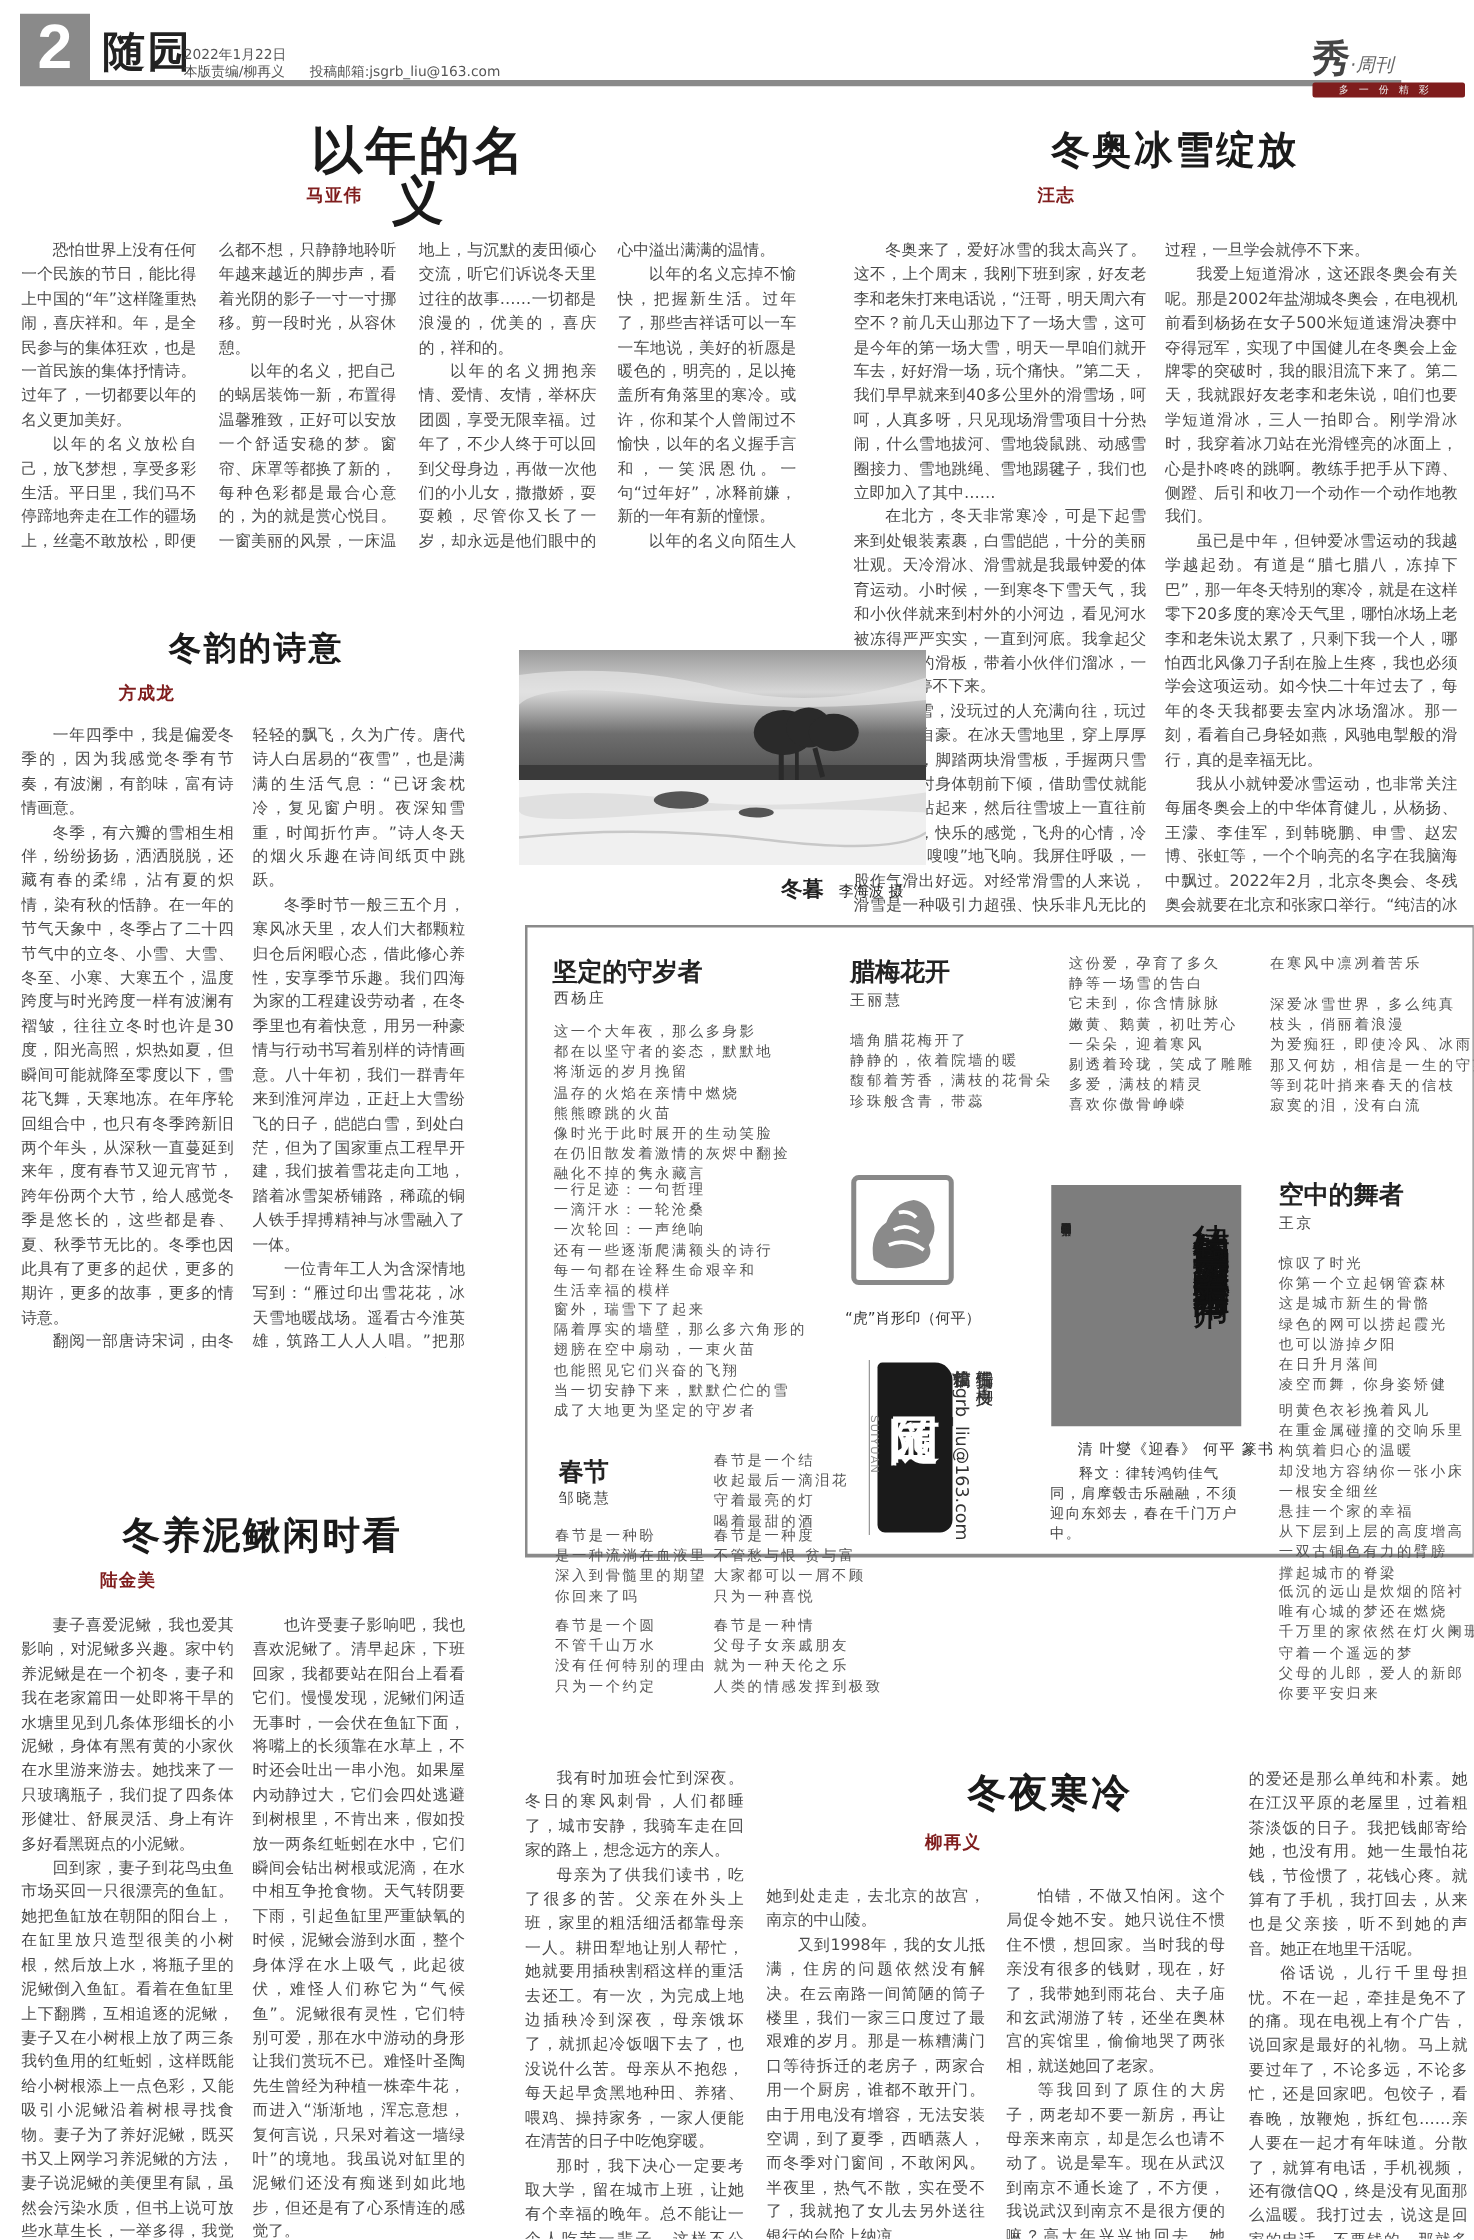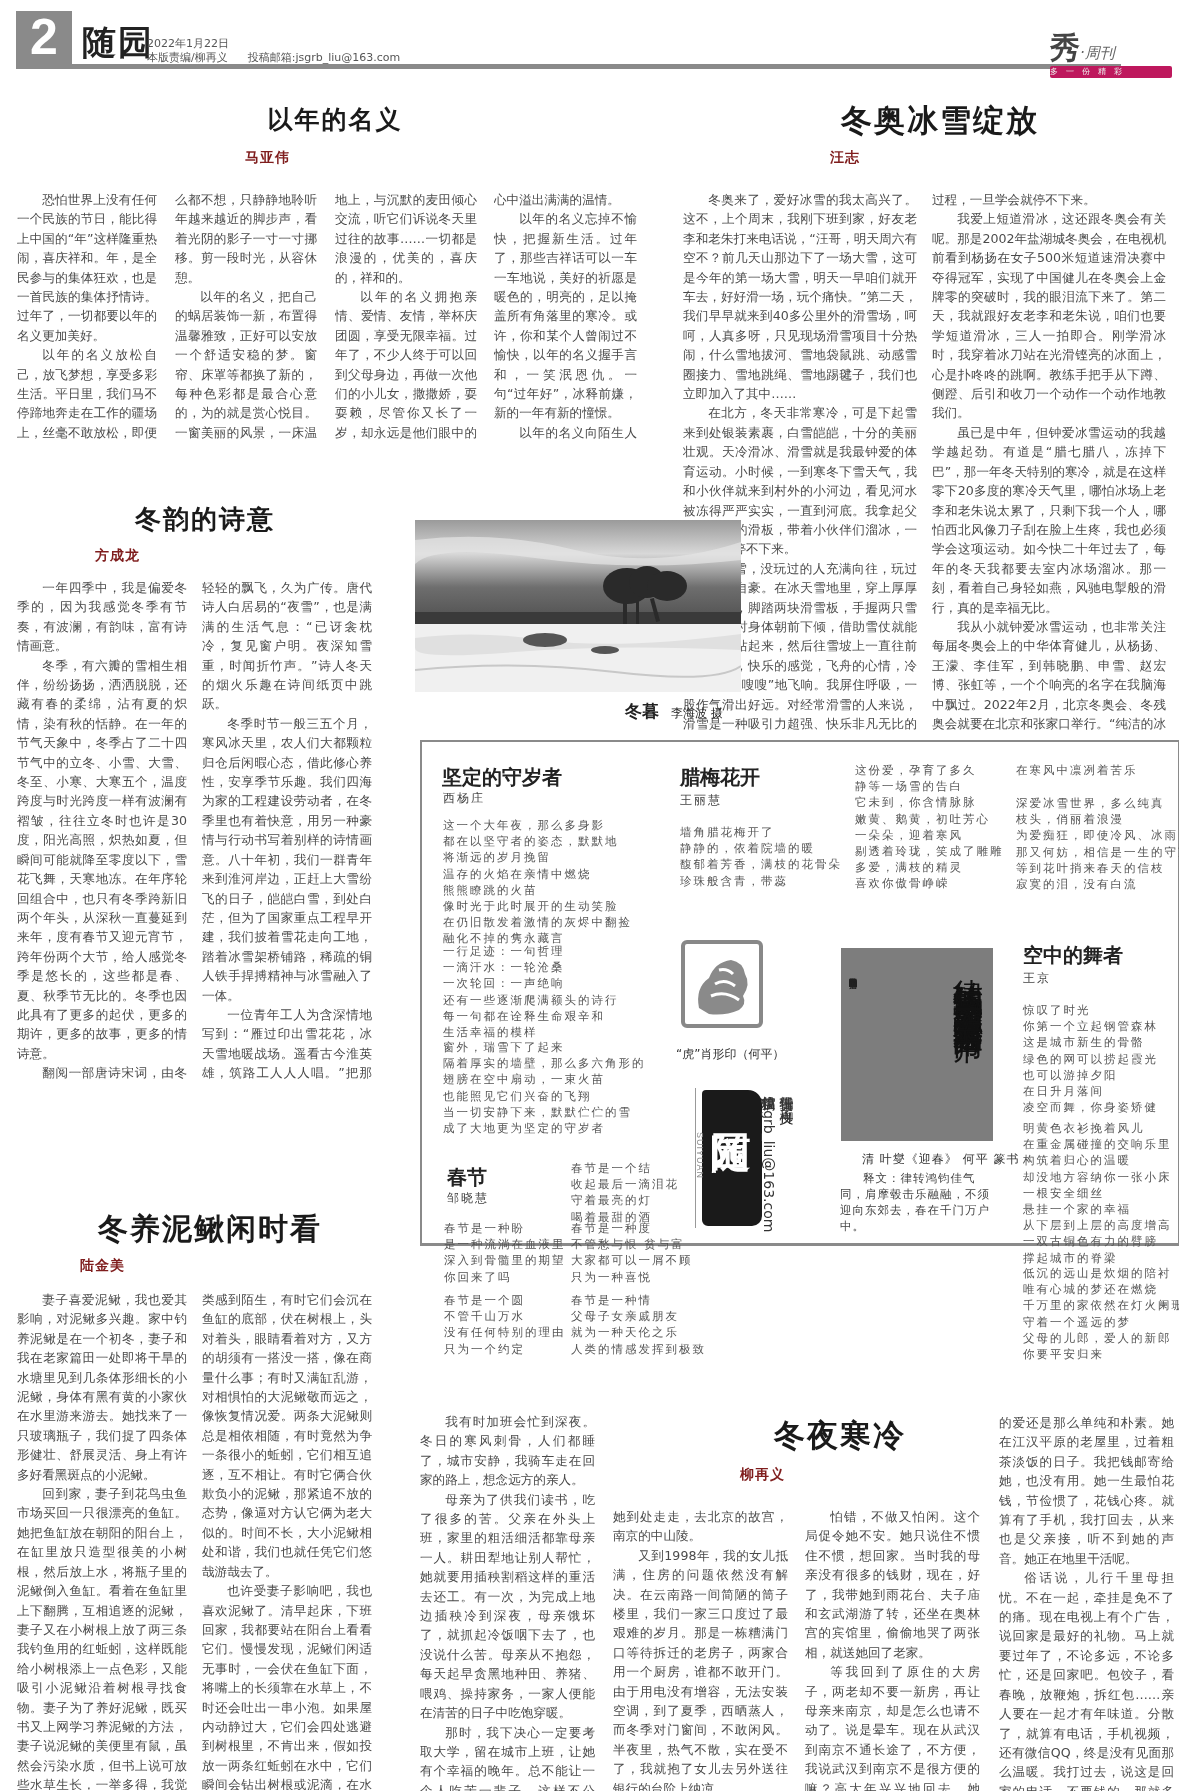--- a/index.html
+++ b/index.html
@@ -10,22 +10,22 @@
   
   .page-num { left: 16px; top: 11px; width: 56px; height: 53px; background: #8a8a8a; color: #fff;
     font: bold 50px/53px "Liberation Sans", sans-serif; text-align: center; }
   .section-name { left: 82px; top: 22px; font: bold 34px/40px "DejaVu Serif", serif; color: #222; letter-spacing: 2px; }
   .meta { left: 147px; top: 37px; font: 11px/14px "DejaVu Sans", sans-serif; color: #555; }
   .meta .row2 span { margin-right: 20px; }
   .top-rule { left: 16px; top: 64px; width: 1105px; height: 5px; background: #8a8a8a; }
   .logo { left: 1050px; top: 32px; width: 122px; height: 50px; }
   .logo-main { font: bold 30px/32px "DejaVu Serif", serif; color: #444; }
   .logo-sub { font: 15px/32px "DejaVu Sans", sans-serif; color: #666; font-style: italic; }
-  .logo-tag { position: absolute; left: 0; top: 34px; width: 122px; height: 12px; background: #be185d; color: #eee;
-    font: 8px/12px "DejaVu Sans", sans-serif; letter-spacing: 8px; border-radius: 2px; }
+  .logo-tag { position: absolute; left: 0; top: 34px; width: 122px; height: 12px; background: #7f1d1d; color: #eee;
+    font: 8px/12px "DejaVu Sans", sans-serif; letter-spacing: 8px; text-align: center; border-radius: 2px; }
 
   
   .headline { font-family: "DejaVu Serif", serif; font-weight: bold; color: #1a1a1a; text-align: center; letter-spacing: 2px; }
   .byline { font: bold 14px/18px "DejaVu Sans", sans-serif; color: #7f1d1d; text-align: left; letter-spacing: 1px; }
 
   
   .col { font: 12.6px/19.4px "DejaVu Sans", sans-serif; color: #4a4a4a; text-align: justify; overflow: hidden; }
   .col p { text-indent: 2em; }
   .col p.cont { text-indent: 0; }
 
@@ -65,21 +65,21 @@
 <div class="abs meta">
   <div>2022年1月22日</div>
   <div class="row2"><span>本版责编/柳再义</span><span>投稿邮箱:jsgrb_liu@163.com</span></div>
 </div>
 <div class="abs top-rule"></div>
 <div class="abs logo">
   <span class="logo-main">秀</span><span class="logo-sub">·周刊</span>
   <div class="logo-tag">多一份精彩</div>
 </div>
 
-<div class="abs headline" style="left:245px; top:100px; width:180px; font-size:25px; line-height:40px;">以年的名义</div>
+<div class="abs headline" style="left:245px; top:100px; width:180px; font-size:41px; line-height:40px;">以年的名义</div>
 <div class="abs byline" style="left:245px; top:148px; width:180px;">马亚伟</div>
 <div class="abs col" style="left:17px; top:190px; width:140px; height:252px;">
     <p>恐怕世界上没有任何一个民族的节日，能比得上中国的“年”这样隆重热闹，喜庆祥和。年，是全民参与的集体狂欢，也是一首民族的集体抒情诗。过年了，一切都要以年的名义更加美好。</p>
     <p>以年的名义放松自己，放飞梦想，享受多彩生活。平日里，我们马不停蹄地奔走在工作的疆场上，丝毫不敢放松，即便是累得气喘吁吁，也要咬牙坚持。生活中，我们承担着各种角色，每天都在努力履行自己的职责，很少有属于自己的时间。</p>
   </div>
 <div class="abs col" style="left:175px; top:190px; width:142px; height:252px;">
     <p class="cont">么都不想，只静静地聆听年越来越近的脚步声，看着光阴的影子一寸一寸挪移。剪一段时光，从容休憩。</p>
     <p>以年的名义，把自己的蜗居装饰一新，布置得温馨雅致，正好可以安放一个舒适安稳的梦。窗帘、床罩等都换了新的，每种色彩都是最合心意的，为的就是赏心悦目。一窗美丽的风景，一床温暖的阳光，一份美好的期许，年馈赠给我们太多的幸福，我们不会辜负年的馈赠。</p>
   </div>
 <div class="abs col" style="left:335px; top:190px; width:142px; height:252px;">
@@ -153,21 +153,20 @@
   <span class="t">冬暮</span><span class="a">李海波 摄</span>
 </div>
 
 <div class="abs headline" style="left:80px; top:1210px; width:260px; font-size:30px; line-height:38px;">冬养泥鳅闲时看</div>
 <div class="abs byline" style="left:80px; top:1256px; width:260px;">陆金美</div>
 <div class="abs col" style="left:17px; top:1290px; width:170px; height:500px;">
     <p>妻子喜爱泥鳅，我也爱其影响，对泥鳅多兴趣。家中钓养泥鳅是在一个初冬，妻子和我在老家篇田一处即将干旱的水塘里见到几条体形细长的小泥鳅，身体有黑有黄的小家伙在水里游来游去。她找来了一只玻璃瓶子，我们捉了四条体形健壮、舒展灵活、身上有许多好看黑斑点的小泥鳅。</p>
     <p>回到家，妻子到花鸟虫鱼市场买回一只很漂亮的鱼缸。她把鱼缸放在朝阳的阳台上，在缸里放只造型很美的小树根，然后放上水，将瓶子里的泥鳅倒入鱼缸。看着在鱼缸里上下翻腾，互相追逐的泥鳅，妻子又在小树根上放了两三条我钓鱼用的红蚯蚓，这样既能给小树根添上一点色彩，又能吸引小泥鳅沿着树根寻找食物。妻子为了养好泥鳅，既买书又上网学习养泥鳅的方法，妻子说泥鳅的美便里有鼠，虽然会污染水质，但书上说可放些水草生长，一举多得，我觉得都挺好的。</p>
   </div>
 <div class="abs col" style="left:202px; top:1290px; width:170px; height:500px;">
-    <p class="cont">类感到陌生，有时它们会沉在鱼缸的底部，伏在树根上，头对着头，眼睛看着对方，又方的胡须有一搭没一搭，像在商量什么事；有时又满缸乱游，对相惧怕的大泥鳅敬而远之，像恢复情况爱。两条大泥鳅则总是相依相随，有时竟然为争一条很小的蚯蚓，它们相互追逐，互不相让。有时它俩合伙欺负小的泥鳅，那紧追不放的态势，像逼对方认它俩为老大似的。时间不长，大小泥鳅相处和谐，我们也就任凭它们悠哉游哉去了。</p>
     <p>也许受妻子影响吧，我也喜欢泥鳅了。清早起床，下班回家，我都要站在阳台上看看它们。慢慢发现，泥鳅们闲适无事时，一会伏在鱼缸下面，将嘴上的长须靠在水草上，不时还会吐出一串小泡。如果屋内动静过大，它们会四处逃避到树根里，不肯出来，假如投放一两条红蚯蚓在水中，它们瞬间会钻出树根或泥滴，在水中相互争抢食物。天气转阴要下雨，引起鱼缸里严重缺氧的时候，泥鳅会游到水面，整个身体浮在水上吸气，此起彼伏，难怪人们称它为“气候鱼”。泥鳅很有灵性，它们特别可爱，那在水中游动的身形让我们赏玩不已。难怪叶圣陶先生曾经为种植一株牵牛花，而进入“渐渐地，浑忘意想，复何言说，只呆对着这一墙绿叶”的境地。我虽说对缸里的泥鳅们还没有痴迷到如此地步，但还是有了心系情连的感觉了。</p>
   </div>
 
 <div class="abs poetry-box"></div>
 
 <div class="abs poem-title" style="left:442px; top:765px;">坚定的守岁者</div>
 <div class="abs poem-author" style="left:443px; top:790px;">西杨庄</div>
 <div class="abs poem" style="left:443px; top:817px;">这一个大年夜，那么多身影
 都在以坚守者的姿态，默默地
 将渐远的岁月挽留

